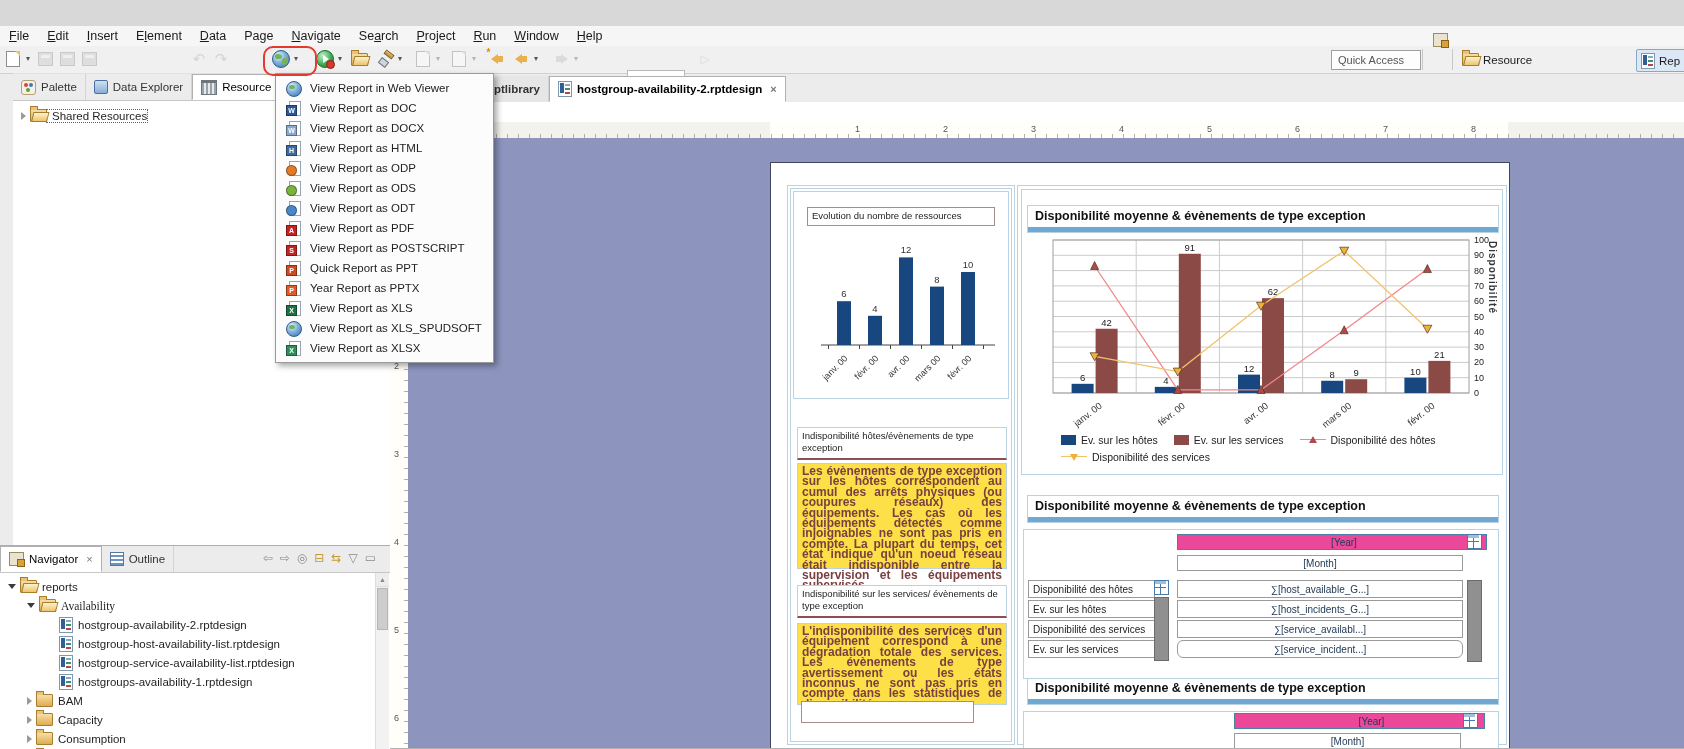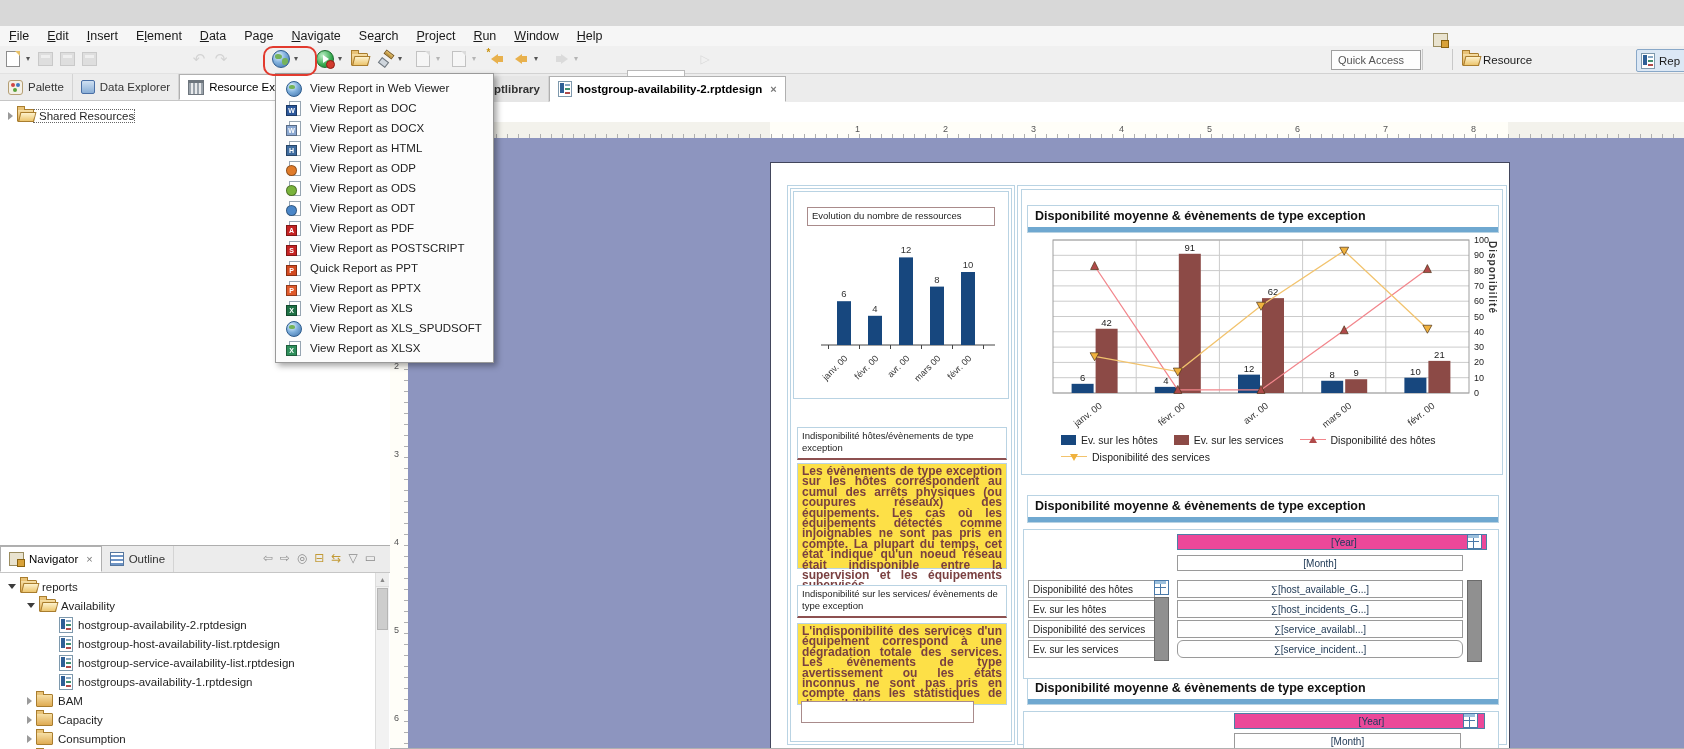--- a/index.html
+++ b/index.html
@@ -67,21 +67,21 @@
   .mi .badge.round{border-radius:50%;}
   .mi .mglobe{position:absolute;left:0;top:0;width:14px;height:14px;border-radius:50%;
       background:radial-gradient(circle at 35% 30%,#eaf6ff,#7fb0dd 45%,#3c6ea6);border:1px solid #2d5c8e;}
   .mi .mglobe::before{content:'';position:absolute;left:2px;top:3px;width:6px;height:4px;background:#74b35a;border-radius:40%;}
 
   
   .tabrow{display:flex;align-items:stretch;background:#ececec;border-bottom:1px solid #c6c6c6;}
   .vtab{display:flex;align-items:center;gap:5px;padding:0 8px;font-size:11.5px;color:#333;border-right:1px solid #d4d4d4;}
   .vtab.active{background:#fff;border:1px solid #b0b0b0;border-bottom:1px solid #fff;color:#000;}
   .closex{color:#777;font-size:11px;margin-left:3px;}
-  .panel-left{left:0;top:47px;width:390px;height:472px;background:#fff;border-right:1px solid #aeaeae;border-top:1px solid #e2e2e2;}
+  .panel-left{left:13px;top:47px;width:390px;height:472px;background:#fff;border-right:1px solid #aeaeae;border-top:1px solid #e2e2e2;}
   .panel-nav{left:0;top:519px;width:390px;height:230px;background:#fff;border-right:1px solid #aeaeae;border-top:1px solid #aeaeae;}
   .treerow{display:flex;align-items:center;height:19px;font-size:11.5px;color:#1f1f1f;}
   .tw{width:0;height:0;margin-right:4px;flex:none;}
   .tw.open{border-left:4px solid transparent;border-right:4px solid transparent;border-top:5px solid #3c3c3c;}
   .tw.closed{border-top:4px solid transparent;border-bottom:4px solid transparent;border-left:5px solid #9a9a9a;}
   .tw.none{width:9px;border:none;}
   .tlabel{padding-left:5px;white-space:nowrap;}
   .dotted{outline:1px dotted #666;}
   .navtools{position:absolute;right:14px;top:5px;display:flex;gap:7px;align-items:center;color:#8a8a8a;font-size:12px;}
   .navtools .gold{color:#c29a36;}
@@ -289,21 +289,21 @@
         <span class="gold">⇆</span>
         <span>▽</span>
         <span>▭</span>
       </div>
     <div style="padding-top:4px" id="nav-tree">
         <div class="treerow" style="padding-left: 8px;">
           <span class="tw open"></span>
           <span class="folder open"></span>
           <span class="tlabel">reports</span>
         </div>
-        <div class="treerow" style="padding-left: 27px;">
+        <div class="treerow" style="padding-left: 27px; font-family: Liberation Serif, serif;">
           <span class="tw open"></span>
           <span class="folder open"></span>
           <span class="tlabel">Availability</span>
         </div>
         <div class="treerow" style="padding-left: 46px;">
           <span class="tw none"></span>
           <span class="ico-report"></span>
           <span class="tlabel">hostgroup-availability-2.rptdesign</span>
         </div>
         <div class="treerow" style="padding-left: 46px;">
@@ -632,21 +632,21 @@
           <span class="base"></span>
           <span class="badge" style="background: rgb(210, 73, 31);">P</span>
         </span>
         <span>Quick Report as PPT</span>
       </div>
       <div class="dm-item">
         <span class="mi">
           <span class="base"></span>
           <span class="badge" style="background: rgb(224, 90, 43);">P</span>
         </span>
-        <span>View Report as PPTX</span>
+        <span>Year Report as PPTX</span>
       </div>
       <div class="dm-item">
         <span class="mi">
           <span class="base"></span>
           <span class="badge" style="background: rgb(30, 113, 69);">X</span>
         </span>
         <span>View Report as XLS</span>
       </div>
       <div class="dm-item">
         <span class="mi">

